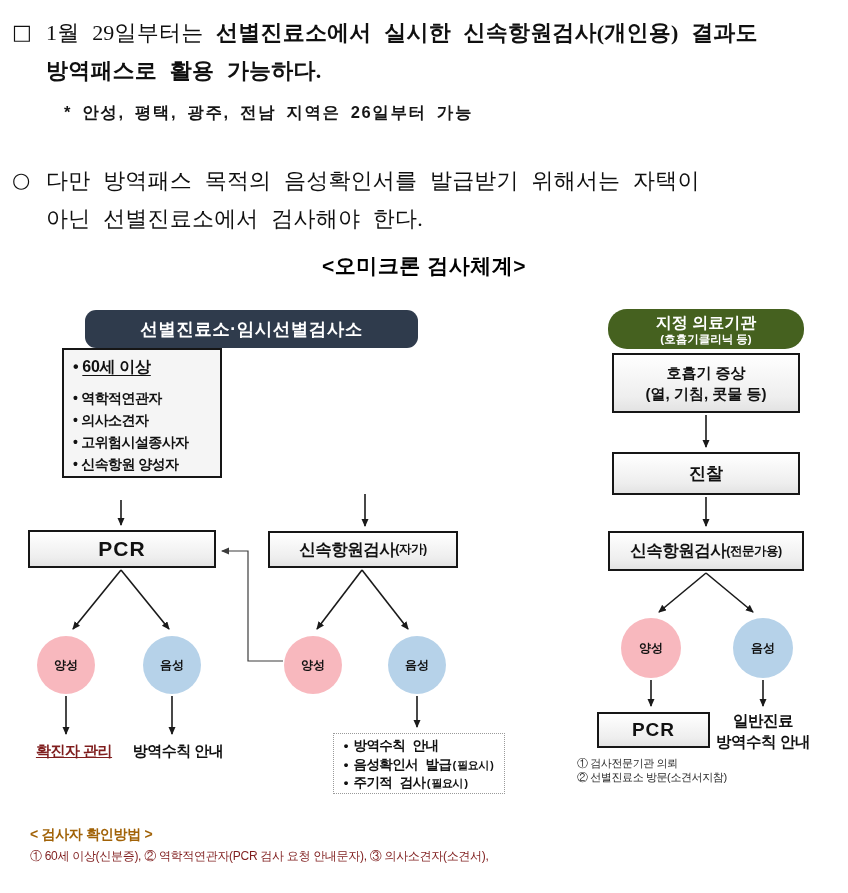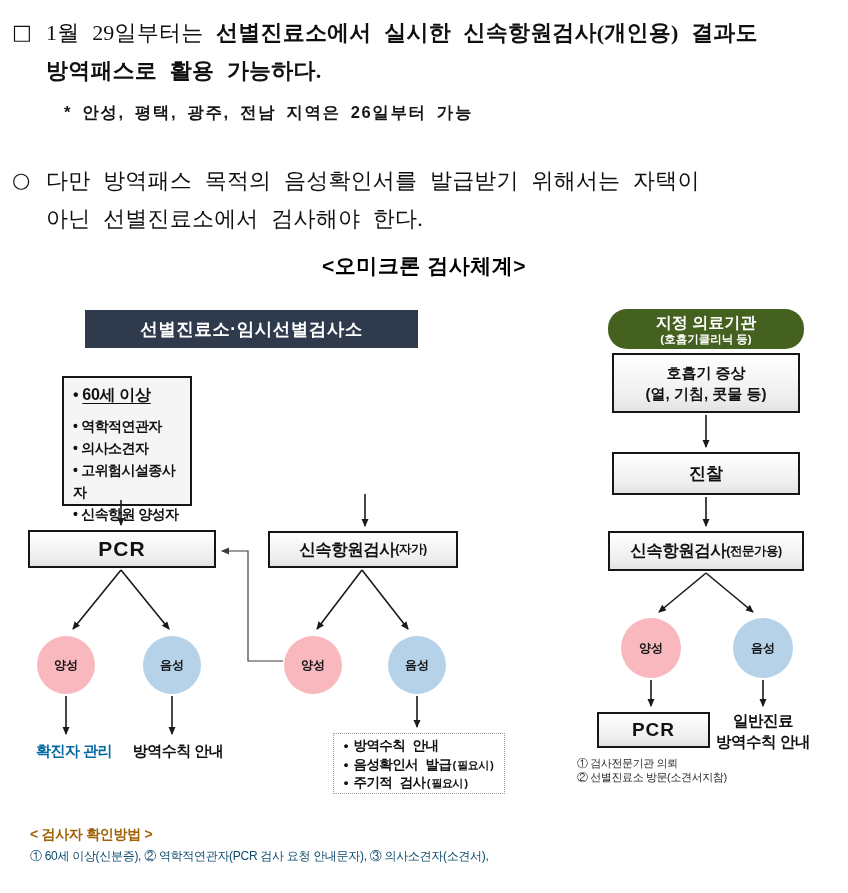--- a/index.html
+++ b/index.html
@@ -11,51 +11,51 @@
   .para .plines{flex:1;}
   .para .pline{line-height:38px;word-spacing:0.32em;letter-spacing:0.2px;white-space:nowrap;}
   .para .pline b{font-weight:bold;}
   .note{position:absolute;left:64px;top:102px;font-size:16.5px;font-weight:600;
         letter-spacing:1.6px;word-spacing:4px;color:#161616;}
   .dtitle{position:absolute;left:0;top:252px;width:848px;text-align:center;
           font-size:21px;font-weight:800;letter-spacing:0.5px;color:#000;}
   
   .hdr{position:absolute;display:flex;flex-direction:column;align-items:center;justify-content:center;
        color:#fff;font-weight:800;box-sizing:border-box;text-align:center;}
-  .hdr-navy{background:#2f3b4c;font-size:17.5px;letter-spacing:0.5px;}
+  .hdr-navy{background:#2f3b4c;font-size:17.5px;letter-spacing:0.5px;border-radius:11px;}
   .hdr-green{background:#45611f;border-radius:19px;}
   .hdr-green .l1{font-size:16px;line-height:19px;}
   .hdr-green .l2{font-size:11.5px;line-height:14px;font-weight:700;}
   .lbox{position:absolute;background:#f5f5f5;border:2px solid #161616;box-sizing:border-box;padding:7px 9px;}
   .lbox .ltitle{font-size:16px;font-weight:800;margin-bottom:9px;letter-spacing:-0.3px;}
   .lbox .ltitle u{text-underline-offset:3px;}
   .lbox .item{font-size:14px;font-weight:700;line-height:22px;letter-spacing:-0.6px;}
   .blt{margin-right:4px;}
   .fbox{position:absolute;display:flex;align-items:center;justify-content:center;
         background:linear-gradient(180deg,#ffffff 0%,#eeeeee 75%,#e3e3e3 100%);
         border:2px solid #161616;box-sizing:border-box;font-weight:800;}
   .pcr{font-size:21px;letter-spacing:1px;}
   .ratmain{font-size:16.5px;letter-spacing:-0.5px;}
   .ratsub{font-size:12.5px;font-weight:700;letter-spacing:-0.5px;}
   .two-line{flex-direction:column;font-size:15px;line-height:21px;text-align:center;}
   .circ{position:absolute;border-radius:50%;display:flex;align-items:center;justify-content:center;
         font-size:12px;font-weight:800;color:#111;}
   .circ.pink{background:#f8b8be;}
   .circ.blue{background:#b6d2e9;}
   .outcome{position:absolute;font-size:15px;font-weight:800;text-align:center;letter-spacing:-0.5px;}
-  .outcome.red{color:#0369a1;}
+  .outcome.red{color:#7f1d1d;text-decoration:underline;}
   .dotted{position:absolute;border:1px dotted #9a9a9a;background:#fff;box-sizing:border-box;padding:4px 8px;font-family:Liberation Mono, monospace;}
   .dotted .drow{font-size:13.5px;font-weight:800;line-height:18.5px;letter-spacing:-0.6px;white-space:nowrap;}
   .dotted .dsub{font-size:11px;font-weight:700;}
   .gentext{position:absolute;display:flex;flex-direction:column;align-items:center;
            font-size:15.5px;font-weight:800;line-height:21px;text-align:center;letter-spacing:-0.5px;}
   .pcrnotes{position:absolute;font-size:11px;line-height:13.5px;color:#2b2b2b;letter-spacing:-0.4px;}
   
   .ftitle{position:absolute;left:30px;top:826px;font-size:14px;font-weight:800;color:#a16207;letter-spacing:-0.3px;}
-  .flines{position:absolute;left:30px;top:849px;font-size:12px;line-height:14.5px;color:#0c4a6e;letter-spacing:-0.3px;}
+  .flines{position:absolute;left:30px;top:849px;font-size:12px;line-height:14.5px;color:#7f1d1d;letter-spacing:-0.3px;}
   svg.overlay{position:absolute;left:0;top:0;pointer-events:none;}
 </style>
 </head>
 <body>
 
 <div class="page">
 
   <div class="para" style="left:12px;top:14px;">
     <span class="marker">□</span>
     <div class="plines">
@@ -77,21 +77,21 @@
   <div class="dtitle">&lt;오미크론 검사체계&gt;</div>
 
   <div class="hdr hdr-navy" style="left:85px;top:310px;width:333px;height:38px;">
     <span>선별진료소·임시선별검사소</span>
   </div>
   <div class="hdr hdr-green" style="left:608px;top:309px;width:196px;height:40px;">
     <span class="l1">지정 의료기관</span>
     <span class="l2">(호흡기클리닉 등)</span>
   </div>
 
-  <div class="lbox" style="left:62px;top:376px;width:130px;height:130px;">
+  <div class="lbox" style="left:62px;top:348px;width:160px;height:130px;">
     <div class="ltitle"><span class="blt">•</span><u>60세 이상</u></div>
     <div class="item"><span class="blt">•</span><span>역학적연관자</span></div>
     <div class="item"><span class="blt">•</span><span>의사소견자</span></div>
     <div class="item"><span class="blt">•</span><span>고위험시설종사자</span></div>
     <div class="item"><span class="blt">•</span><span>신속항원 양성자</span></div>
   </div>
 
 
   <div class="fbox pcr" style="left:28px;top:530px;width:188px;height:38px;">
     <span>PCR</span>

